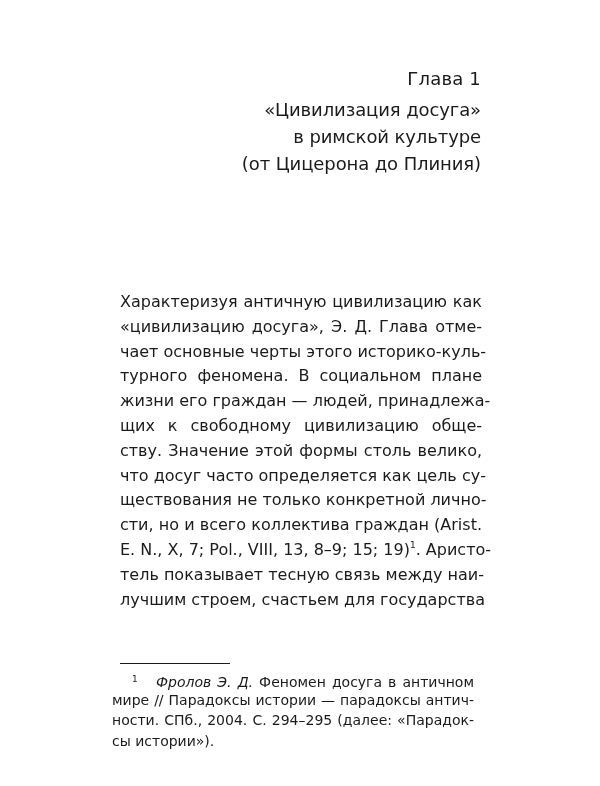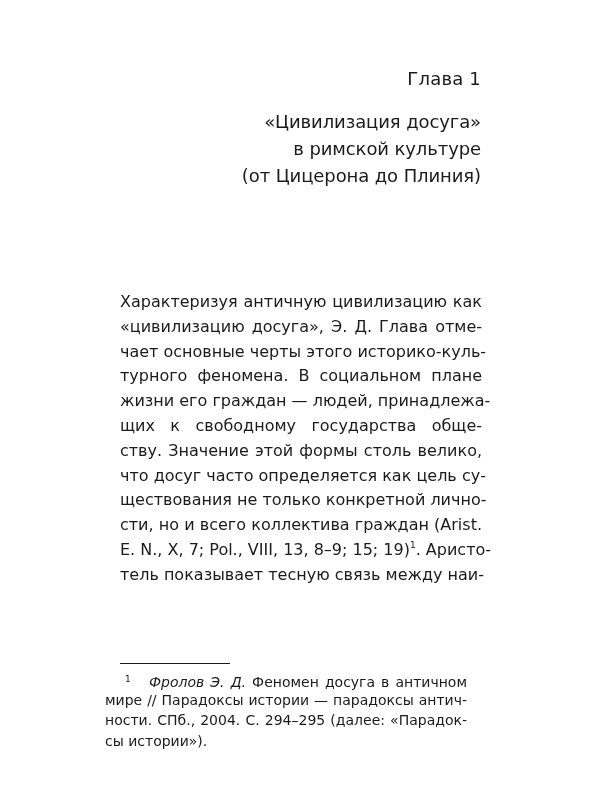--- a/index.html
+++ b/index.html
@@ -26,21 +26,21 @@
       right: 119px;
       top: 66px;
       text-align: right;
       width: 380px;
     }
     .chapter-label {
       font-size: 18px;
       font-weight: normal;
       line-height: 26px;
       letter-spacing: 0.2px;
-      margin-bottom: 16px;
+      margin-bottom: 4px;
     }
     .chapter-title-line {
       font-size: 18px;
       font-weight: normal;
       line-height: 27px;
       letter-spacing: -0.1px;
     }
     .body-text {
       position: absolute;
       left: 120px;
@@ -68,21 +68,21 @@
     .footnote-rule {
       position: absolute;
       left: 120px;
       top: 663px;
       width: 110px;
       height: 0;
       border-top: 1.4px solid #1b1b1b;
     }
     .footnotes {
       position: absolute;
-      left: 105px;
+      left: 112px;
       top: 669px;
       width: 362px;
       font-size: 14px;
       line-height: 20.5px;
     }
     .fn-line {
       display: block;
       white-space: nowrap;
       text-align: justify;
       text-align-last: justify;
@@ -114,27 +114,28 @@
     <div class="chapter-title-line">в римской культуре</div>
     <div class="chapter-title-line">(от Цицерона до Плиния)</div>
   </div>
 
   <div class="body-text">
     <span class="body-line">Характеризуя античную цивилизацию как</span>
     <span class="body-line">«цивилизацию досуга», Э. Д. Глава отме-</span>
     <span class="body-line">чает основные черты этого историко-куль-</span>
     <span class="body-line">турного феномена. В социальном плане</span>
     <span class="body-line">жизни его граждан — людей, принадлежа-</span>
-    <span class="body-line">щих к свободному государства обще-</span>
+    <span class="body-line">щих к свободному цивилизацию обще-</span>
     <span class="body-line">ству. Значение этой формы столь велико,</span>
     <span class="body-line">что досуг часто определяется как цель су-</span>
     <span class="body-line">ществования не только конкретной лично-</span>
     <span class="body-line">сти, но и всего коллектива граждан (Arist.</span>
     <span class="body-line"><span>E. N., X, 7; Pol., VIII, 13, 8–9; 15; 19)</span><span class="sup">1</span><span>. Аристо-</span></span>
     <span class="body-line">тель показывает тесную связь между наи-</span>
+    <span class="body-line last-line">лучшим строем, счастьем для государства</span>
   </div>
 
   <div class="footnote-rule"></div>
 
   <div class="footnotes">
     <span class="fn-line"><span class="fn-marker">1</span><span class="fn-author">Фролов Э. Д.</span><span> Феномен досуга в античном</span></span>
     <span class="fn-line">мире // Парадоксы истории — парадоксы антич-</span>
     <span class="fn-line">ности. СПб., 2004. С. 294–295 (далее: «Парадок-</span>
     <span class="fn-line fn-last">сы истории»).</span>
   </div>

